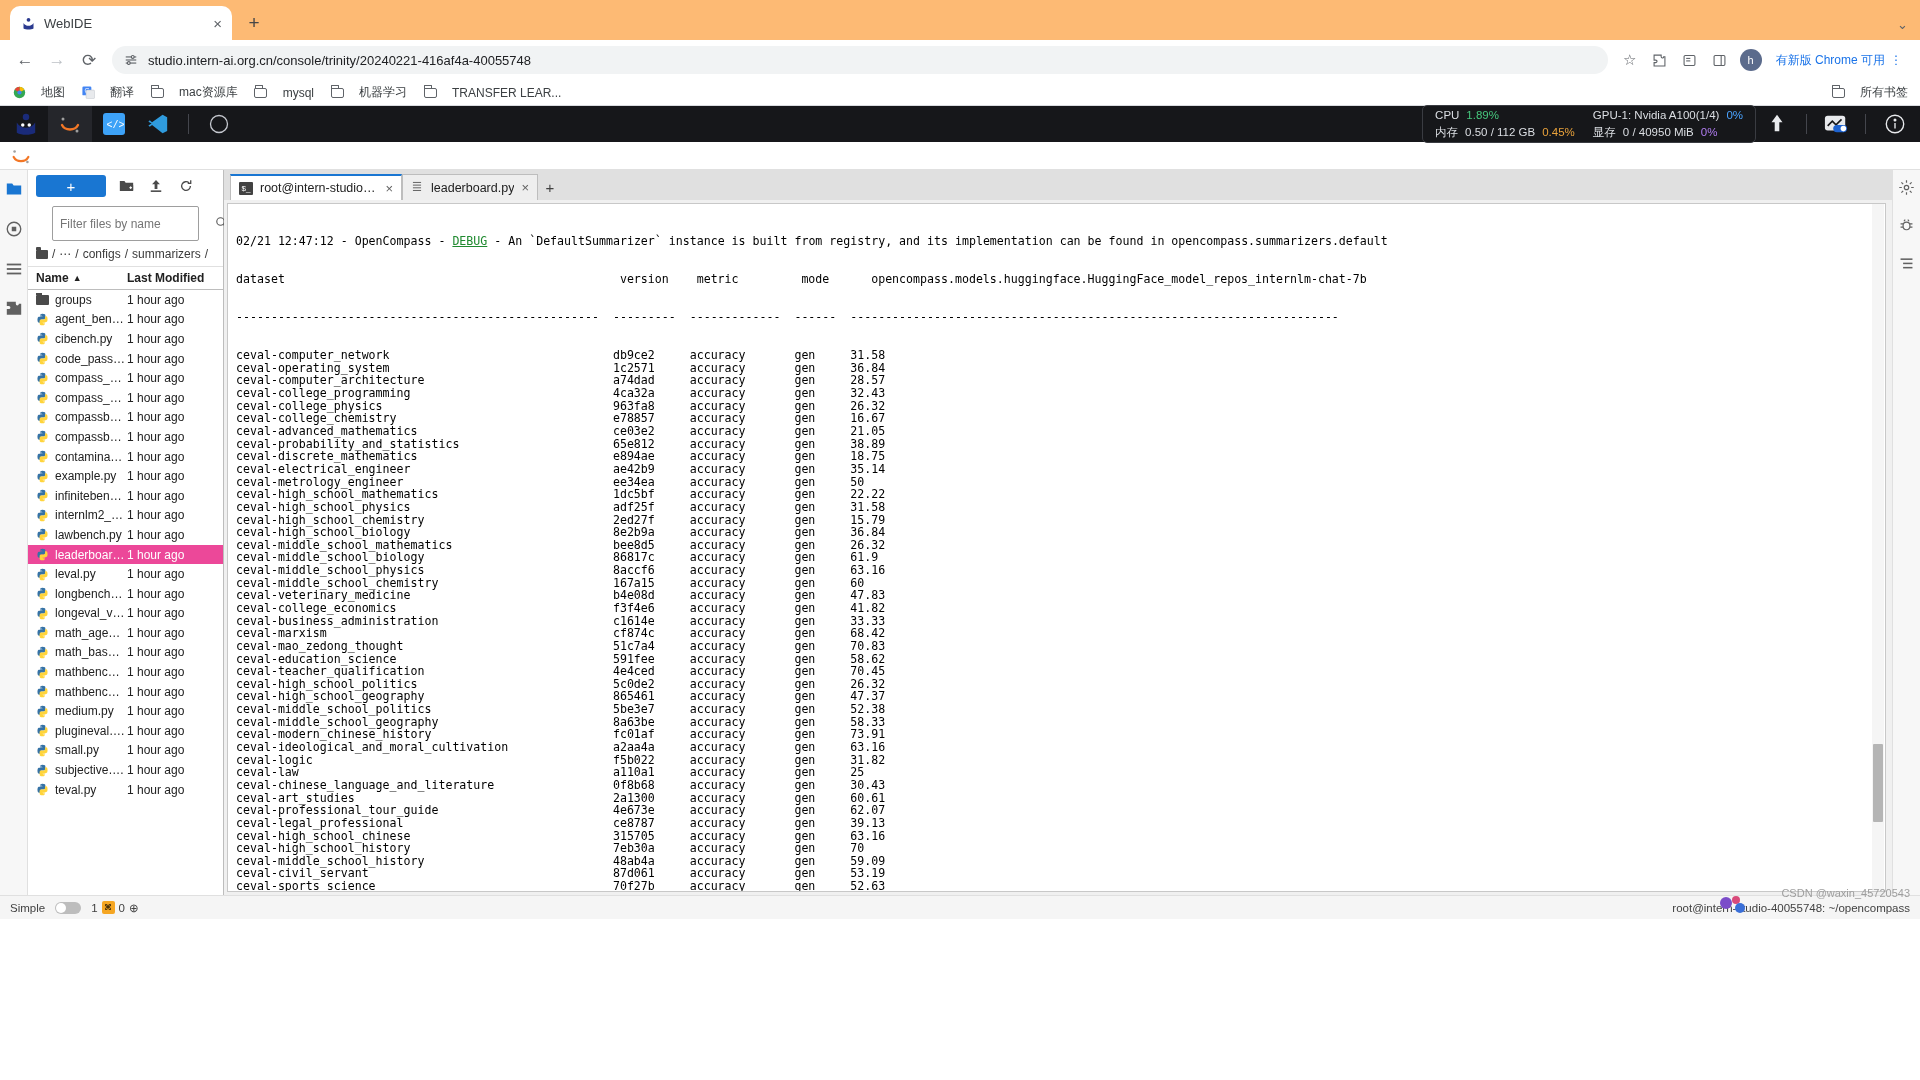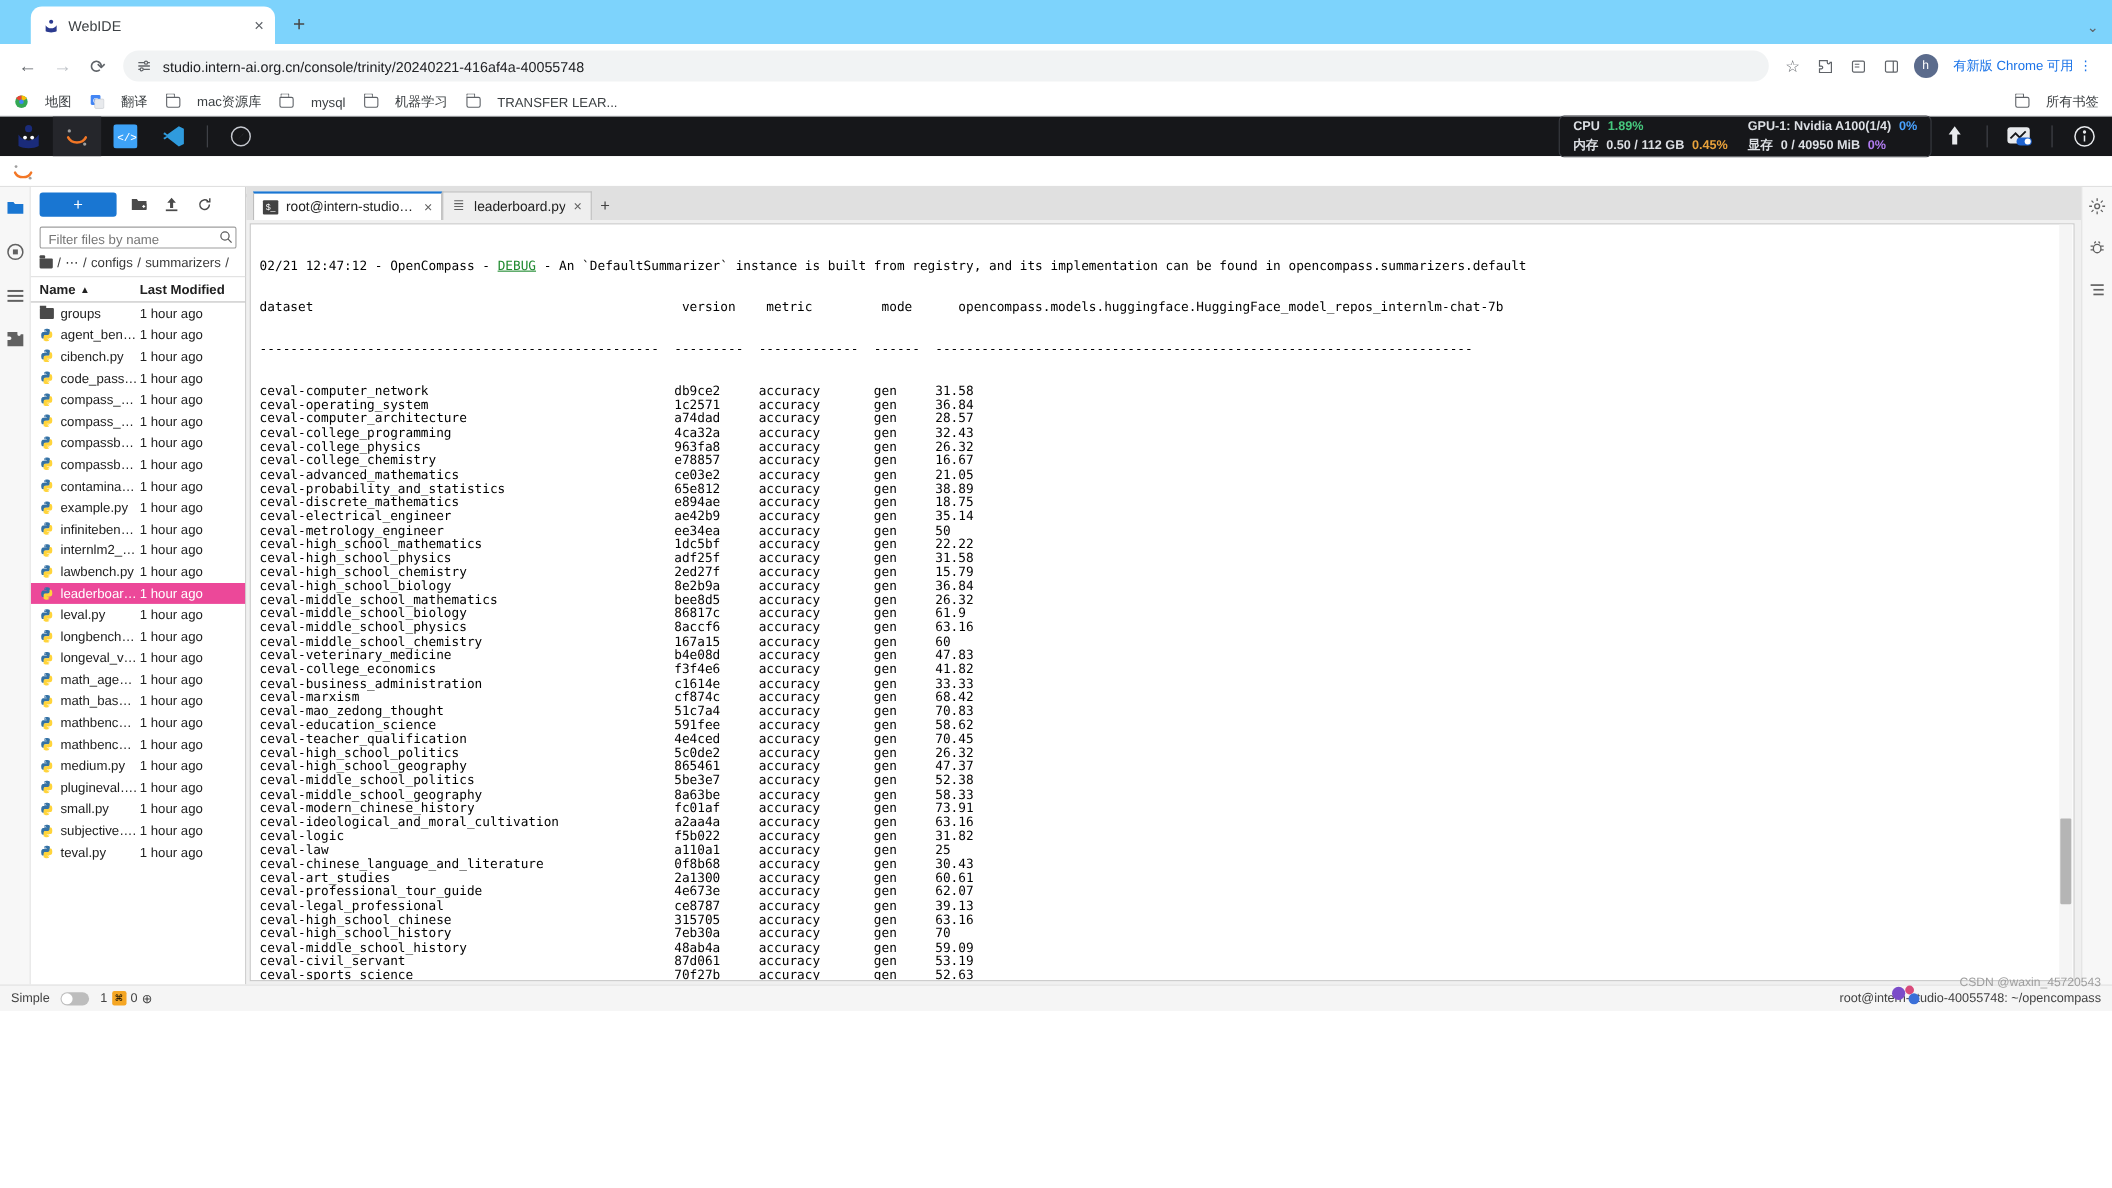--- a/index.html
+++ b/index.html
@@ -6,22 +6,22 @@
   html, body {
     width: 1920px; height: 1080px;
     font-family: "Liberation Sans", sans-serif;
     background: #ffffff;
     overflow: hidden;
   }
   .page { position: relative; width: 1920px; height: 1080px; }
 
   
   .chrome-tabstrip {
-    height: 40px; background: #7dd3fc;
-    display: flex; align-items: flex-end; padding-left: 28px;
+    height: 40px; background: #fdba74;
+    display: flex; align-items: flex-end; padding-left: 10px;
     position: relative;
   }
   .tab {
     height: 34px; width: 222px; background: #ffffff;
     border-radius: 10px 10px 0 0; display: flex; align-items: center;
     padding: 0 10px; gap: 8px; font-size: 13px; color: #3c4043;
   }
   .tab-favicon {
     width: 16px; height: 16px; flex: 0 0 16px;
     display: flex; align-items: center; justify-content: center;
@@ -91,21 +91,21 @@
   }
   .launcher-ico {
     width: 44px; height: 36px; display: flex; align-items: center; justify-content: center;
     cursor: pointer;
   }
   .launcher-ico.active { background: #25262b; }
   .topbar-sep { width: 1px; height: 20px; background: #44464d; margin: 0 8px; }
   .res-box {
     margin-left: auto; display: flex; align-items: center; gap: 18px;
     border: 1px solid #3a3c42; border-radius: 5px; padding: 2px 12px;
-    font-family: "Liberation Sans", sans-serif; font-size: 11.5px; color: #dcdfe4; font-weight: bold;
+    font-family: "Liberation Sans", sans-serif; font-size: 11.5px; color: #dcdfe4;
   }
   .res-col { display: flex; flex-direction: column; gap: 1px; line-height: 1.35; }
   .res-line { display: flex; gap: 7px; white-space: nowrap; }
   .v-green { color: #46c77d; }
   .v-orange { color: #e9a23b; }
   .v-blue { color: #4aa3ff; }
   .v-purple { color: #b07cf0; }
   .topbar-btn {
     width: 42px; height: 36px; display: flex; align-items: center; justify-content: center;
     color: #e8eaed; cursor: pointer;
@@ -135,22 +135,22 @@
     display: flex; flex-direction: column;
   }
   .fb-toolbar { height: 32px; display: flex; align-items: center; padding: 0 8px; gap: 10px; }
   .fb-new {
     background: #1976d2; color: #fff; border-radius: 3px; width: 70px; height: 22px;
     display: flex; align-items: center; justify-content: center; font-size: 15px; cursor: pointer;
   }
   .fb-tool-ico { width: 20px; height: 20px; display:flex; align-items:center; justify-content:center; color:#4a4a4a; font-size:14px; cursor:pointer; }
 
   .fb-filter {
-    margin: 4px 8px 6px; height: 20px; border: 1px solid #9e9e9e; border-radius: 2px;
-    display: flex; align-items: flex-end; padding: 0 7px; font-size: 12px; color: #757575;
+    margin: 4px 24px 6px; height: 35px; border: 1px solid #9e9e9e; border-radius: 2px;
+    display: flex; align-items: center; padding: 0 7px; font-size: 12px; color: #757575;
   }
   .fb-filter input {
     border: none; outline: none; flex: 1; font-size: 12px; color: #212121;
     font-family: "Liberation Sans", sans-serif; background: transparent;
   }
   .fb-crumbs {
     display: flex; align-items: center; gap: 4px; padding: 0 8px 5px;
     font-size: 12px; color: #3a3a3a;
   }
   .crumb-folder {

